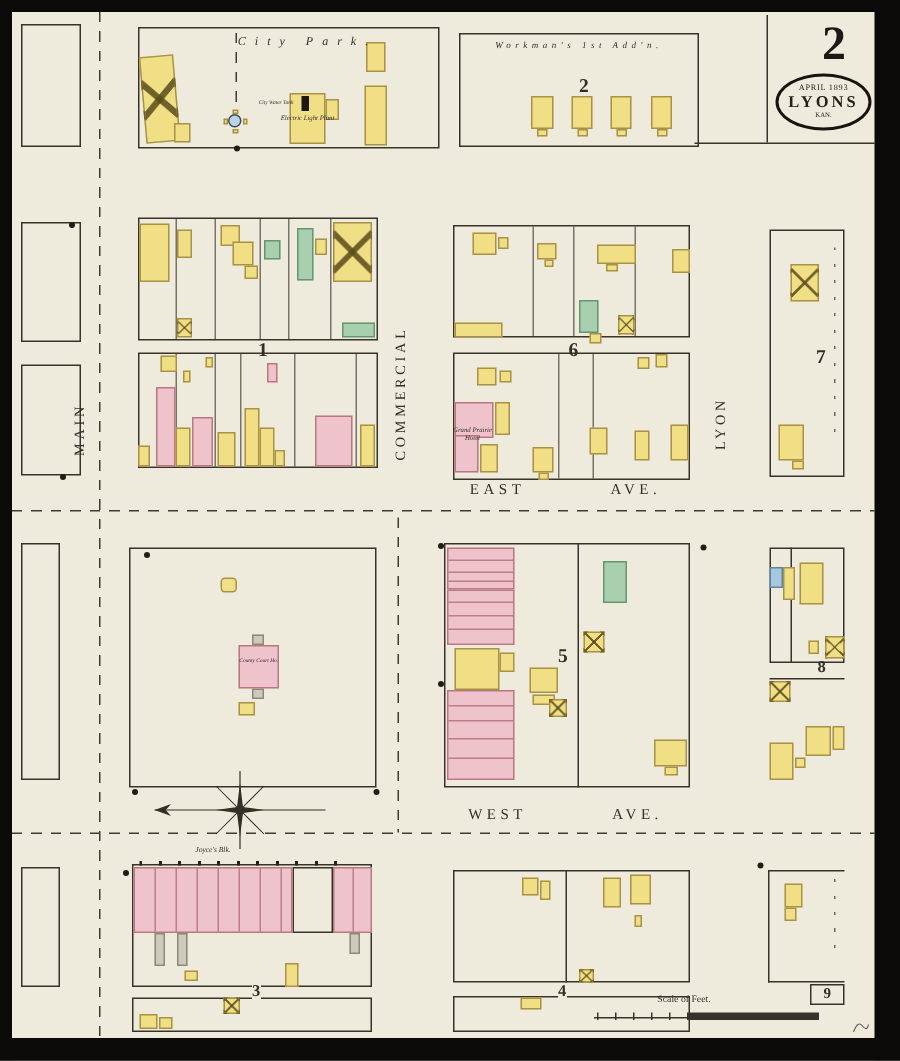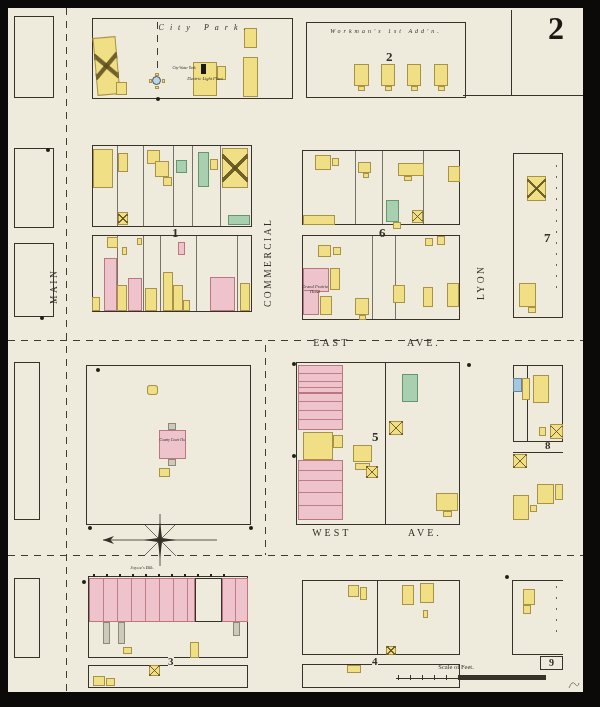--- a/index.html
+++ b/index.html
@@ -58,20 +58,25 @@
 </style>
 </head>
 <body>
 
 <div id="stage">
   <div id="paper"></div>
 
   <div class="ln" style="left:511px;top:10px;width:1px;height:85px;"></div>
   <div class="ln" style="left:463px;top:95px;width:120px;height:1px;"></div>
   <div class="lbl sheetnum" style="left:548px;top:12px;">2</div>
+  <div id="stamp">
+    <span class="st1">APRIL 1893</span>
+    <span class="st2">LYONS</span>
+    <span class="st3">KAN.</span>
+  </div>
 
   <div class="dash-v" style="left:66px;top:8px;height:684px;"></div>
   <div class="dash-h" style="left:8px;top:340px;width:575px;"></div>
   <div class="dash-h" style="left:8px;top:555px;width:575px;"></div>
   <div class="dash-v" style="left:265px;top:345px;height:210px;"></div>
 
   <div class="ol" style="left:14px;top:16px;width:40px;height:82px;"></div>
   <div class="ol" style="left:14px;top:148px;width:40px;height:80px;"></div>
   <div class="ol" style="left:14px;top:243px;width:40px;height:74px;"></div>
   <div class="ol" style="left:14px;top:362px;width:26px;height:158px;"></div>
@@ -193,21 +198,21 @@
   <div class="bld y xm" style="left:527px;top:176px;width:19px;height:25px;"></div>
   <div class="bld y" style="left:519px;top:283px;width:17px;height:24px;"></div>
   <div class="bld y" style="left:528px;top:307px;width:8px;height:6px;"></div>
   <div class="dotted-v" style="left:556px;top:165px;height:130px;"></div>
   <div class="lbl blocknum" style="left:544px;top:231px;">7</div>
 
   <div class="lbl vstreet" style="left:50px;top:254px;width:14px;height:64px;">MAIN</div>
   <div class="lbl vstreet" style="left:264px;top:233px;width:14px;height:74px;">COMMERCIAL</div>
   <div class="lbl vstreet" style="left:477px;top:251px;width:14px;height:62px;">LYON</div>
 
-  <div class="lbl street" style="left:302px;top:322px;width:150px;margin-top:16px;">EAST AVE.</div>
+  <div class="lbl street" style="left:302px;top:322px;width:150px;">EAST AVE.</div>
 
   <div class="ol" style="left:86px;top:365px;width:165px;height:160px;"></div>
   <div class="bld y" style="left:147px;top:385px;width:11px;height:10px;border-radius:3px;"></div>
   <div class="stub" style="left:168px;top:423px;width:8px;height:7px;"></div>
   <div class="bld p" style="left:159px;top:430px;width:27px;height:29px;"></div>
   <div class="stub" style="left:168px;top:459px;width:8px;height:7px;"></div>
   <div class="lbl tinier" style="left:155px;top:438px;width:35px;">County Court Ho.</div>
   <div class="bld y" style="left:159px;top:468px;width:11px;height:9px;"></div>
   <div class="dot" style="left:96px;top:368px;"></div>
   <div class="dot" style="left:88px;top:526px;"></div>
@@ -262,21 +267,21 @@
   <div class="bld y" style="left:539px;top:427px;width:7px;height:9px;"></div>
   <div class="bld y xm" style="left:550px;top:424px;width:13px;height:15px;"></div>
   <div class="lbl blocknum" style="left:545px;top:440px;font-size:11px;">8</div>
   <div class="ln" style="left:513px;top:452px;width:50px;height:1px;"></div>
   <div class="bld y xm" style="left:513px;top:454px;width:14px;height:14px;"></div>
   <div class="bld y" style="left:537px;top:484px;width:17px;height:20px;"></div>
   <div class="bld y" style="left:555px;top:484px;width:8px;height:16px;"></div>
   <div class="bld y" style="left:513px;top:495px;width:16px;height:25px;"></div>
   <div class="bld y" style="left:530px;top:505px;width:7px;height:7px;"></div>
 
-  <div class="lbl street" style="left:302px;top:528px;width:150px;">WEST AVE.</div>
+  <div class="lbl street" style="left:302px;top:539px;width:150px;">WEST AVE.</div>
 
   <div class="lbl tiny" style="left:118px;top:565px;width:48px;font-size:5px;">Joyce's Blk.</div>
   <div class="ol" style="left:88px;top:576px;width:160px;height:82px;"></div>
   <div class="chim-row" style="left:93px;top:574px;width:140px;"></div>
   <div class="bld p" style="left:89px;top:578px;width:106px;height:44px;"></div>
   <div class="ivl" style="left:103px;top:579px;height:42px;"></div>
   <div class="ivl" style="left:117px;top:579px;height:42px;"></div>
   <div class="ivl" style="left:131px;top:579px;height:42px;"></div>
   <div class="ivl" style="left:145px;top:579px;height:42px;"></div>
   <div class="ivl" style="left:159px;top:579px;height:42px;"></div>

